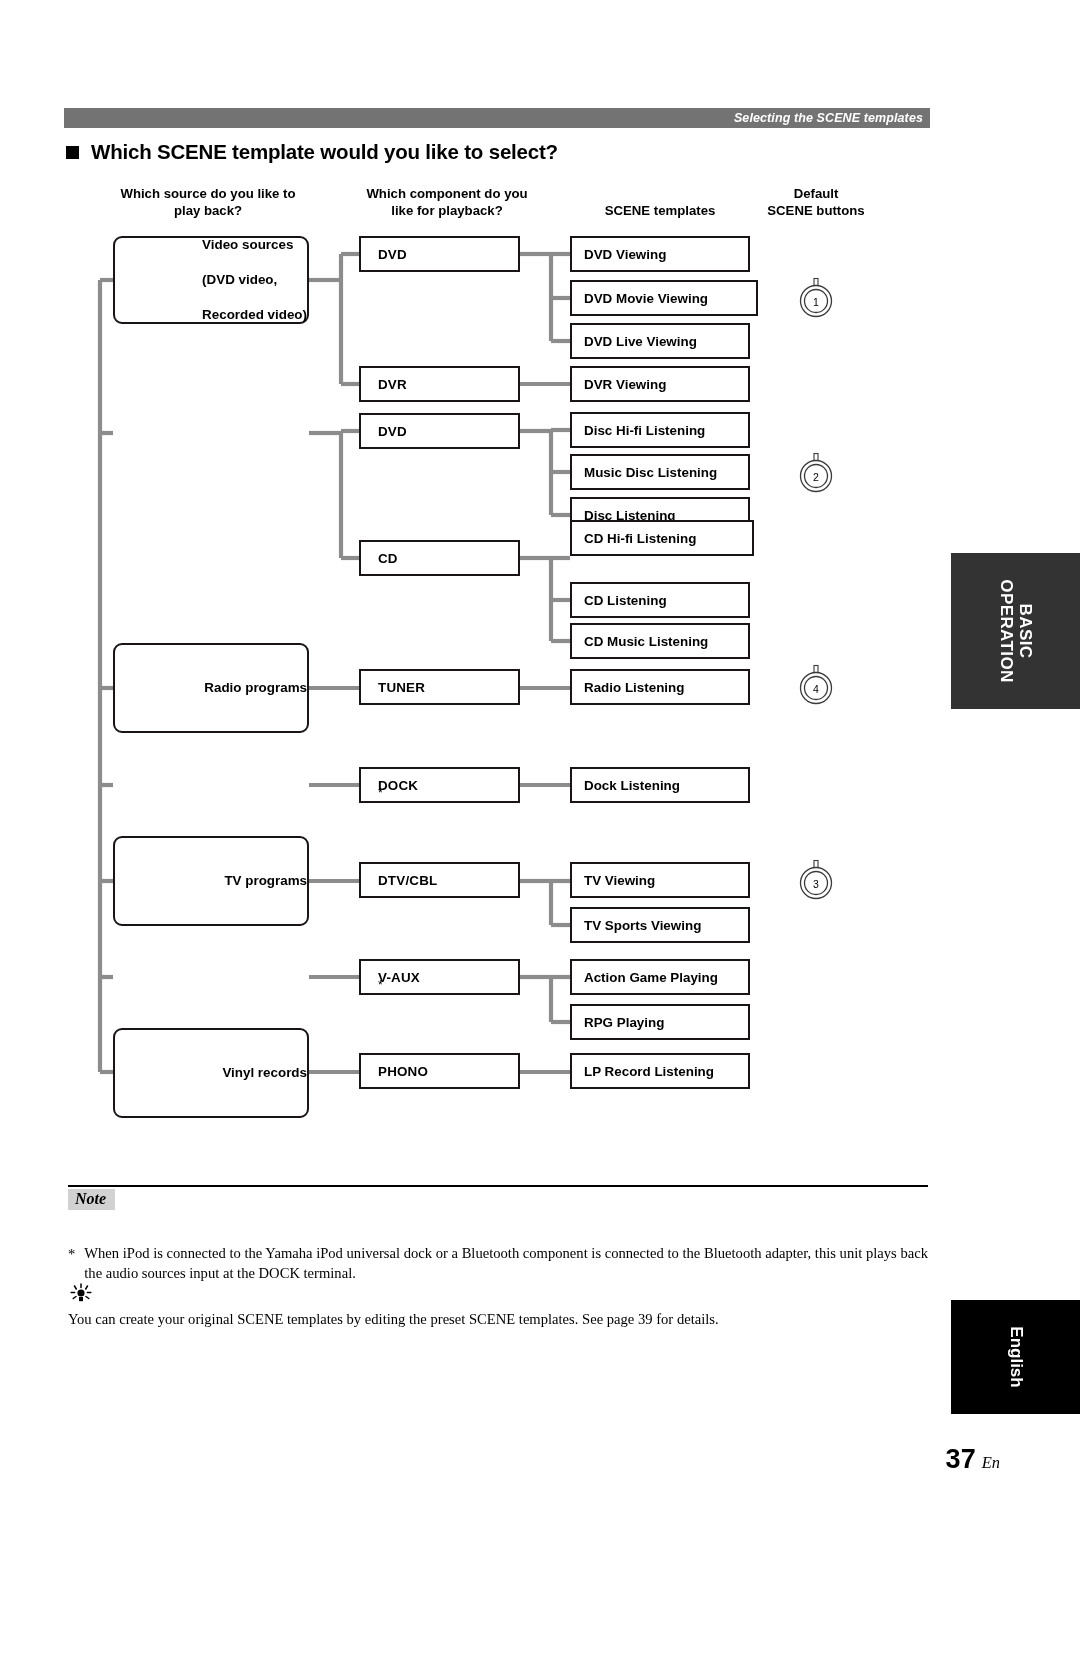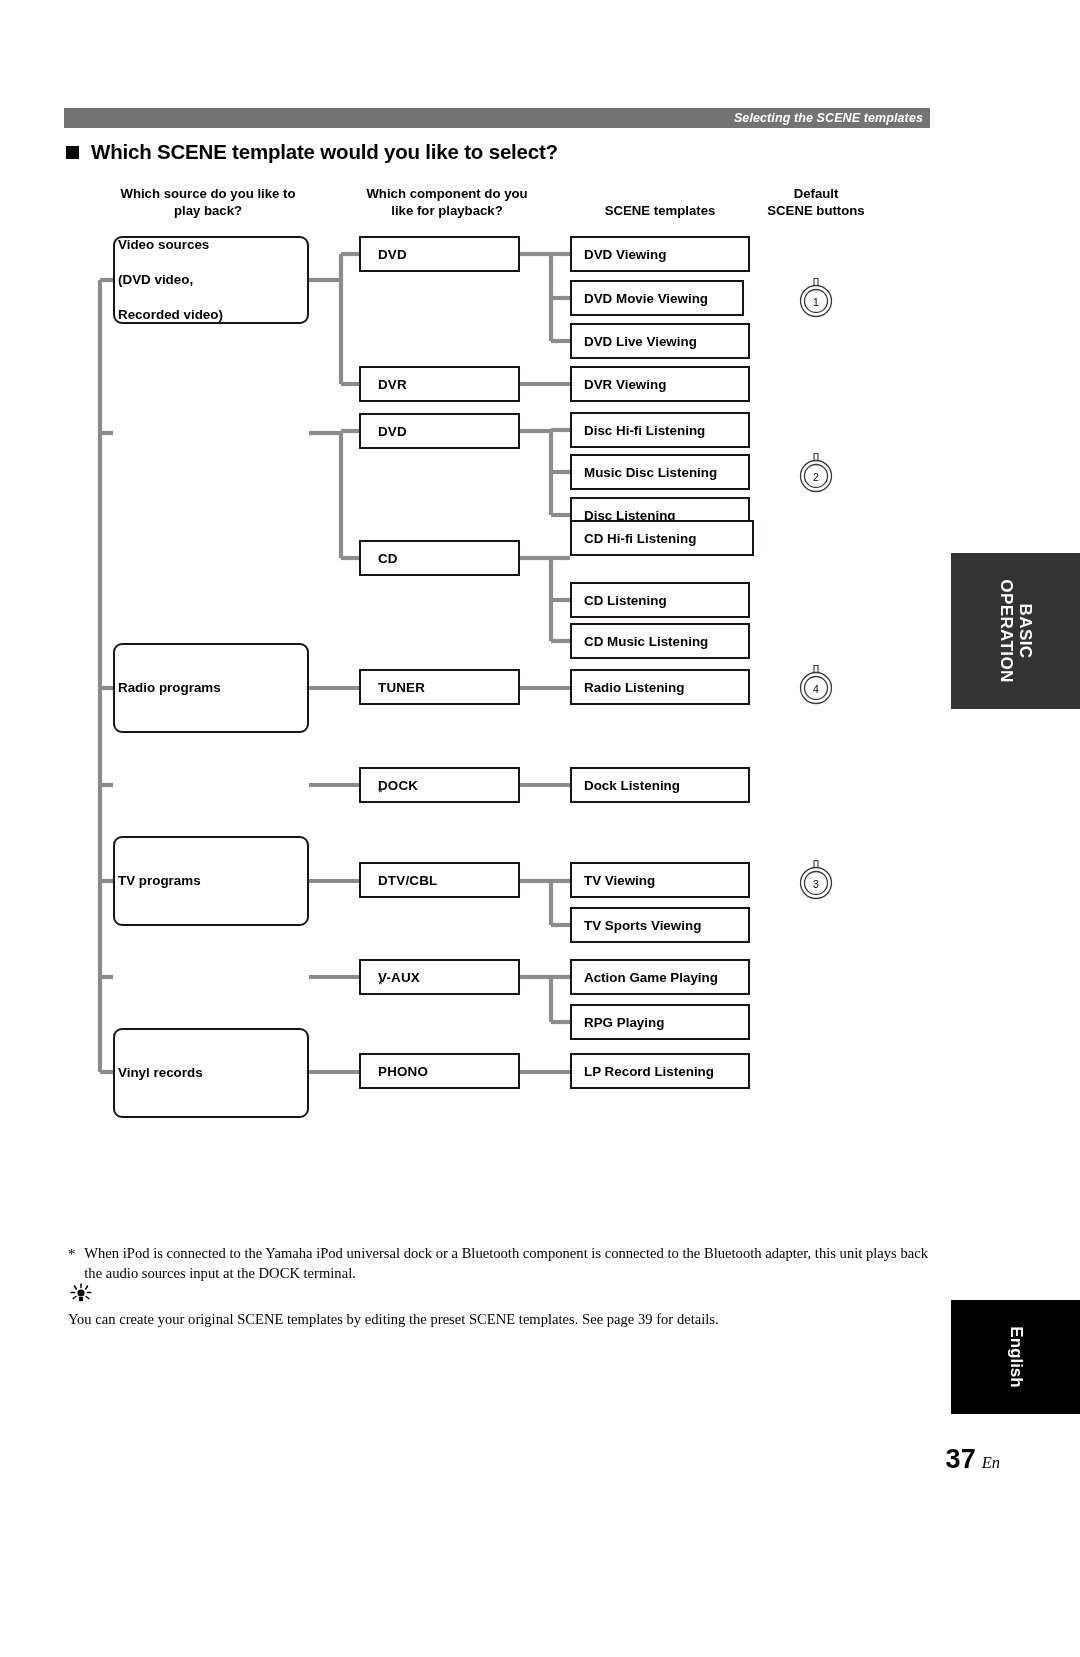--- a/index.html
+++ b/index.html
@@ -35,21 +35,21 @@
 
   
   .chart{position:absolute;left:0;top:0;width:1080px;height:1160px;}
   .chart svg{position:absolute;left:0;top:0;}
 
   .node{position:absolute;box-sizing:border-box;background:#fff;
         display:flex;align-items:center;}
   .node span{display:block;}
 
   
-  .src{border:2.2px solid #1a1416;border-radius:9px;padding-left:3px;}
+  .src{border:2.2px solid #1a1416;border-radius:9px;padding-left:3px;justify-content:flex-end;}
   .src span{font-size:13.4px;font-weight:bold;color:#000;line-height:17.5px;}
 
   
   .cmp{border:2.2px solid #1a1416;padding-left:17px;}
   .cmp span{font-size:13.4px;font-weight:bold;color:#000;letter-spacing:.2px;}
   .cmp .ast{font-size:12px;font-weight:normal;vertical-align:super;line-height:0;}
 
   
   .tpl{border:2.2px solid #1a1416;padding-left:12px;}
   .tpl span{font-size:13.4px;font-weight:bold;color:#000;}
@@ -283,21 +283,21 @@
     </div>
     <div class="node cmp" style="left:359px;top:1053px;width:161px;height:36px;">
       <span>
           <span>PHONO</span>
         </span>
     </div>
 
     <div class="node tpl" style="left:570px;top:236px;width:180px;height:36px;">
       <span>DVD Viewing</span>
       </div>
-    <div class="node tpl" style="left:570px;top:280px;width:174px;height:36px;">
+    <div class="node tpl" style="left:570px;top:280px;width:188px;height:36px;">
       <span>DVD Movie Viewing</span>
       </div>
     <div class="node tpl" style="left:570px;top:323px;width:180px;height:36px;">
       <span>DVD Live Viewing</span>
       </div>
     <div class="node tpl" style="left:570px;top:366px;width:180px;height:36px;">
       <span>DVR Viewing</span>
       </div>
     <div class="node tpl" style="left:570px;top:412px;width:180px;height:36px;">
       <span>Disc Hi-fi Listening</span>
@@ -370,20 +370,24 @@
       <svg width="40" height="44" viewBox="0 0 40 44">
         <rect x="18" y="2.5" width="4" height="7" fill="#ffffff" stroke="#3a3a3a" stroke-width="1.1"></rect>
         <circle cx="20" cy="25" r="15.5" fill="#ffffff" stroke="#3a3a3a" stroke-width="1.3"></circle>
         <circle cx="20" cy="25" r="11.5" fill="#ffffff" stroke="#3a3a3a" stroke-width="1.3"></circle>
       </svg>
       <div class="num">3</div>
     </div>
 
   </div>
 
+  <div class="note-wrap">
+    <div class="note-rule"></div>
+    <div class="note-badge">Note</div>
+  </div>
 
   <div class="fnote">
     <div class="star">*</div>
     <div class="body">When iPod is connected to the Yamaha iPod universal dock or a Bluetooth component is connected to the Bluetooth adapter, this unit plays back the audio sources input at the DOCK terminal.</div>
   </div>
 
   <div class="tip-icon">
     <svg width="26" height="22" viewBox="0 0 26 22">
       <g stroke="#000" stroke-width="1.5" stroke-linecap="round">
         <line x1="13" y1="1" x2="13" y2="4.5"></line>

